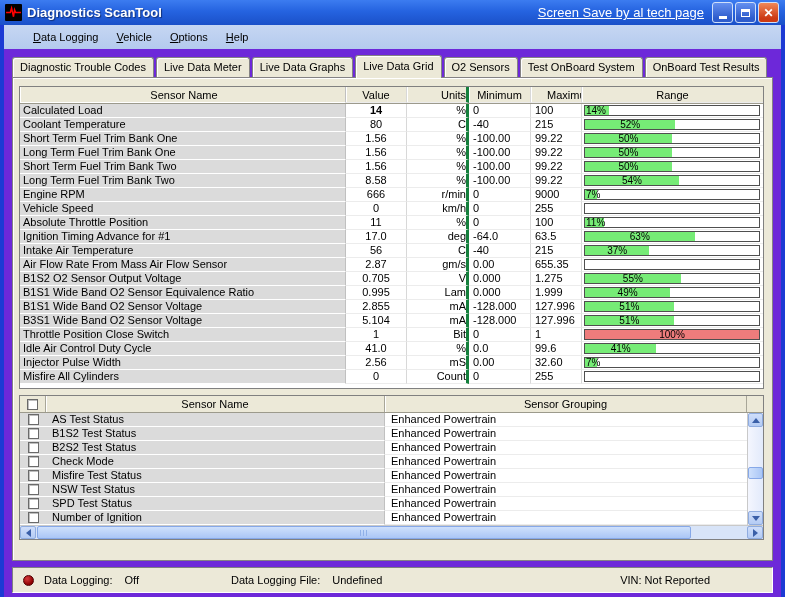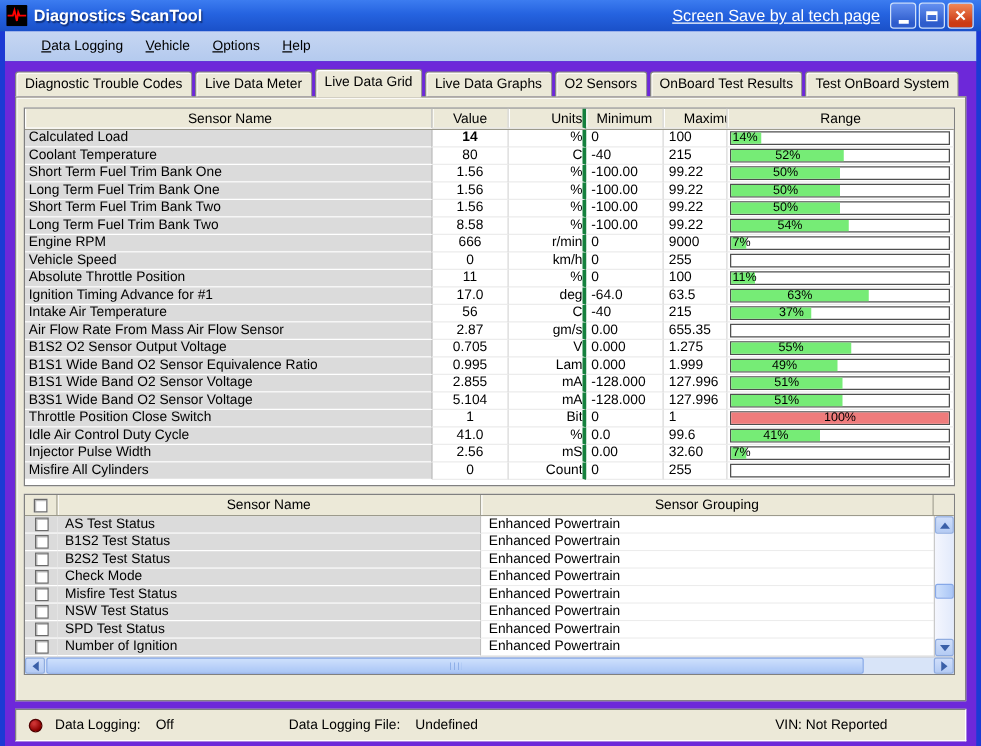--- a/index.html
+++ b/index.html
@@ -166,29 +166,29 @@
   <span class="menu-item">Help</span>
 </div>
 
   <div class="client">
 
     <div class="tabstrip" id="tabstrip">
   <div class="tab">Diagnostic Trouble Codes</div>
 
   <div class="tab">Live Data Meter</div>
 
+  <div class="tab">Live Data Graphs</div>
+
   <div class="tab active">Live Data Grid</div>
 
-  <div class="tab">Live Data Graphs</div>
-
   <div class="tab">O2 Sensors</div>
 
+  <div class="tab">Test OnBoard System</div>
+
   <div class="tab">OnBoard Test Results</div>
-
-  <div class="tab">Test OnBoard System</div>
 </div>
 
     <div class="tabpage">
 
       <div class="grid">
         <div class="g-header">
           <div class="g-hcell c-name" style="background:none">Sensor Name</div>
           <div class="g-hcell c-val">Value</div>
           <div class="g-hcell c-unit">Units</div>
           <div class="g-hcell c-min" style="text-align:center;padding-left:0">Minimum</div>
@@ -338,21 +338,21 @@
 
   <div class="g-row">
     <div class="gc c-name">Intake Air Temperature</div>
     <div class="gc c-val">56</div>
     <div class="gc c-unit">C</div>
     <div class="gc c-min">-40</div>
     <div class="gc c-max">215</div>
     <div class="gc c-range">
       <div class="bar-track">
         <div class="bar-fill" style="width: 37%; background: rgb(118, 236, 118);"></div>
-        <div class="bar-label" style="left: 16px; width: 37%;">37%</div>
+        <div class="bar-label" style="left: 0px; width: 37%;">37%</div>
       </div>
     </div>
   </div>
 
   <div class="g-row">
     <div class="gc c-name">Air Flow Rate From Mass Air Flow Sensor</div>
     <div class="gc c-val">2.87</div>
     <div class="gc c-unit">gm/s</div>
     <div class="gc c-min">0.00</div>
     <div class="gc c-max">655.35</div>

